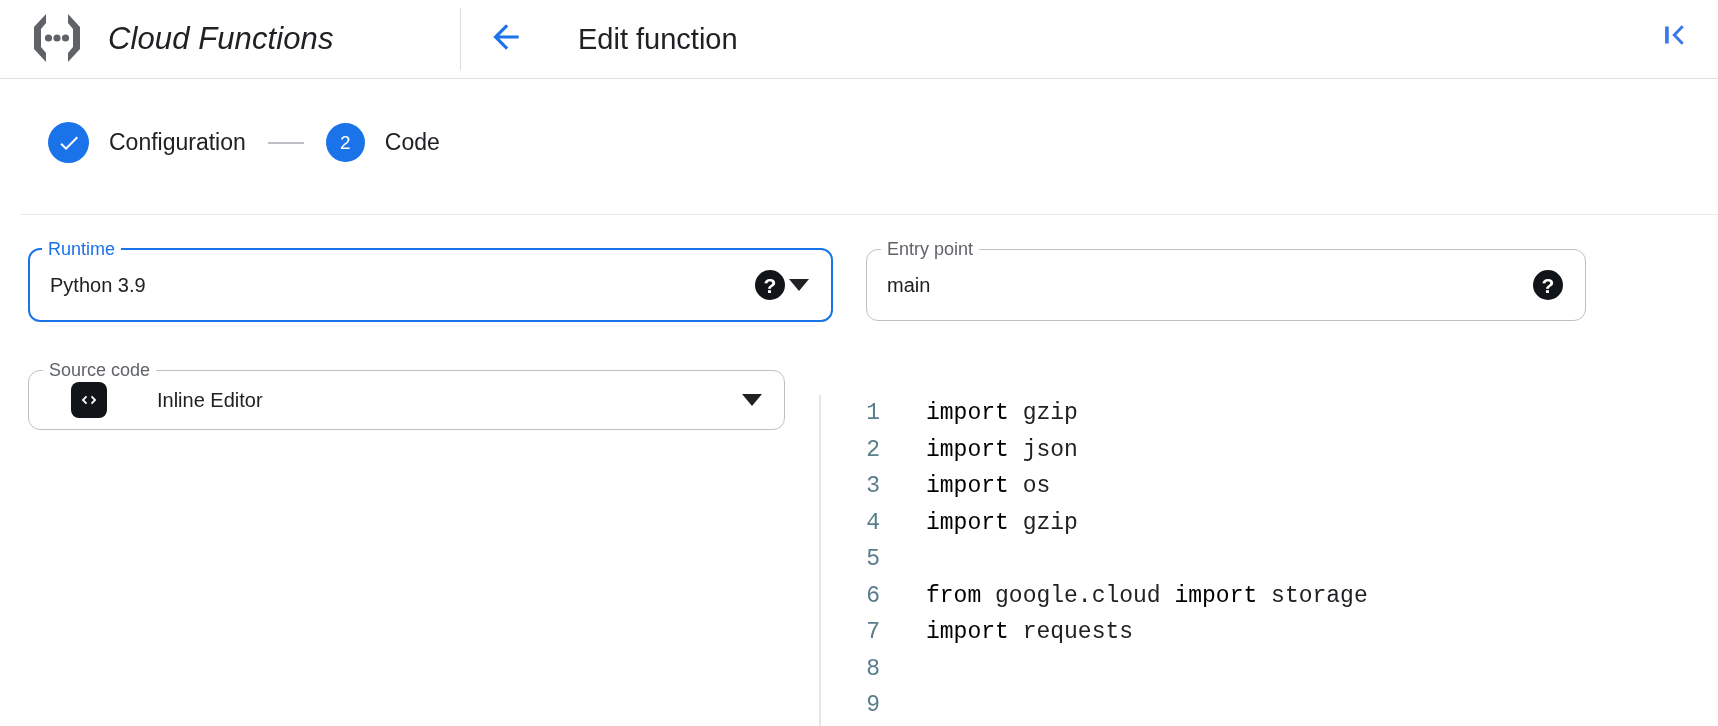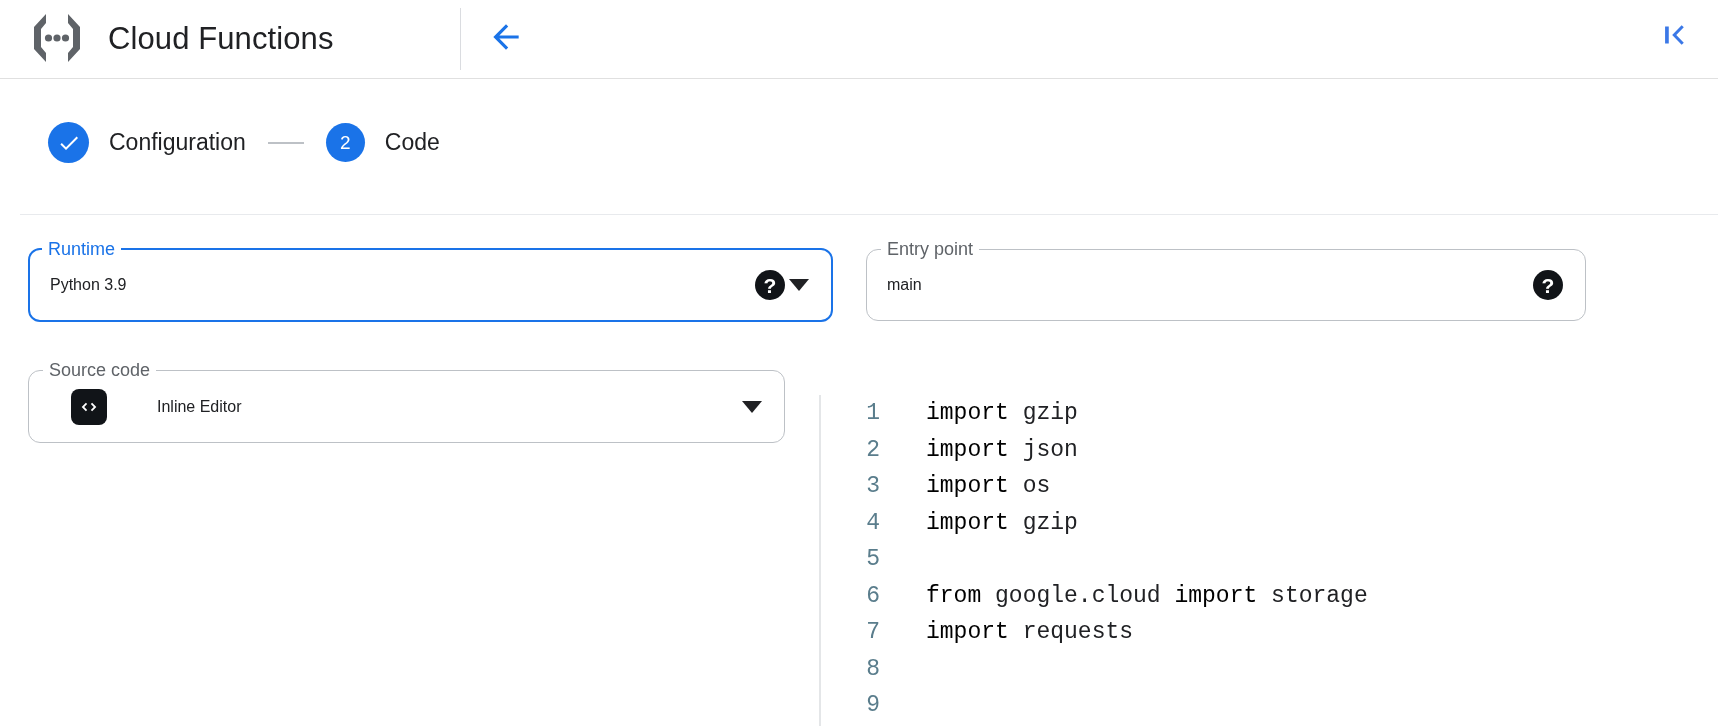--- a/index.html
+++ b/index.html
@@ -14,21 +14,21 @@
   #app { position: relative; width: 1718px; height: 726px; background:#fff; }
 
   
   .topbar {
     position: absolute; left:0; top:0; width:1718px; height:79px;
     border-bottom: 1px solid #e0e0e0;
     background:#fff;
   }
   .brand {
     position:absolute; left:28px; top:11px;
-    display:flex; align-items:center; gap:22px;
+    display:flex; align-items:center; gap:22px;font-style:italic;
   }
   .cf-logo { width:58px; height:54px; display:block; }
   .brand-title {
     font-size: 31px; font-weight: 400; color:#202124;
     letter-spacing: 0.1px; line-height: 1;
   }
   .topdivider {
     position:absolute; left:460px; top:8px; width:1px; height:62px;
     background:#dadce0;
   }
@@ -72,21 +72,21 @@
   }
   .field.focused { border:2px solid #1a73e8; }
   .field-legend {
     position:absolute; top:-11px; left:14px;
     background:#fff; padding:0 6px;
     font-size:18px; color:#5f6368; line-height:20px; white-space:nowrap;
   }
   .field.focused .field-legend { color:#1a73e8; font-weight:500; left:12px; }
   .field-value {
     position:absolute; left:20px; top:50%; transform:translateY(-50%);
-    font-size:16px; color:#202124; white-space:nowrap;
+    font-size:20px; color:#202124; white-space:nowrap;
   }
   .caret-down {
     position:absolute; right:22px; top:50%; transform:translateY(-50%);
     width:0; height:0; border-left:10px solid transparent;
     border-right:10px solid transparent; border-top:12px solid #202124;
     cursor:pointer;
   }
   .help-icon {
     width:30px; height:30px; border-radius:50%; background:#111418;
     color:#fff; font-size:21px; font-weight:700;
@@ -96,21 +96,21 @@
 
   
   #runtime-field { left:28px; top:32px; width:805px; height:74px; }
   #runtime-help { position:absolute; left:755px; top:54px; }
 
   
   #entry-field { left:866px; top:33px; width:720px; height:72px; }
   #entry-help  { position:absolute; right:22px; top:50%; transform:translateY(-50%); }
 
   
-  #source-field { left:28px; top:154px; width:757px; height:73px; }
+  #source-field { left:28px; top:154px; width:757px; height:60px; }
   .src-icon {
     position:absolute; left:42px; top:50%; transform:translateY(-50%);
     width:36px; height:36px; border-radius:8px; background:#111418;
     display:flex; align-items:center; justify-content:center;
   }
   #source-field .field-value { left:128px; }
 
   
   .add-btn {
     position:absolute; left:705px; top:508px; width:50px; height:50px;
@@ -160,20 +160,21 @@
     <div class="topdivider"></div>
 
     <div class="backbtn">
       <span>
         <svg width="38" height="38" viewBox="0 0 24 24">
           <path d="M20 11H7.8l5.6-5.6L12 4l-8 8 8 8 1.4-1.4L7.8 13H20z" fill="#1a73e8"></path>
         </svg>
       </span>
     </div>
 
+    <div class="page-title">Edit function</div>
 
     <div class="collapse-btn">
       <span>
         <svg width="34" height="34" viewBox="0 0 24 24">
           <rect x="5" y="6" width="2.6" height="12" fill="#3b78e7"></rect>
           <path d="M18.2 6.6 L16.7 5.2 L10 12 L16.7 18.8 L18.2 17.4 L12.9 12 Z" fill="#3b78e7"></path>
         </svg>
       </span>
     </div>
   </div>

